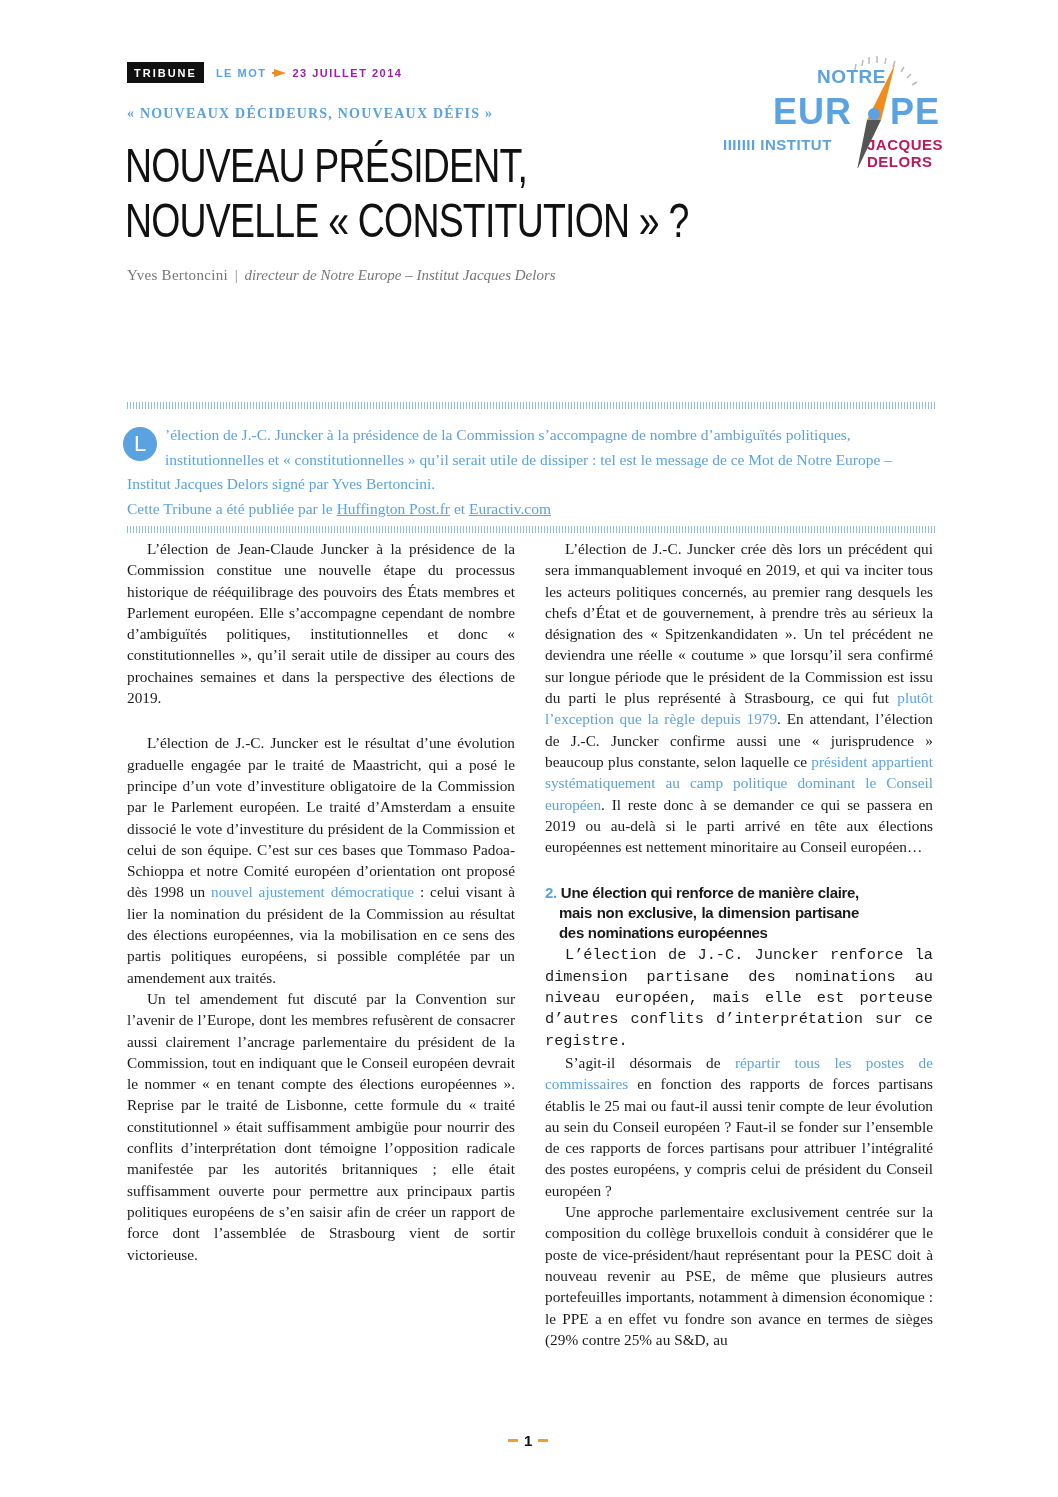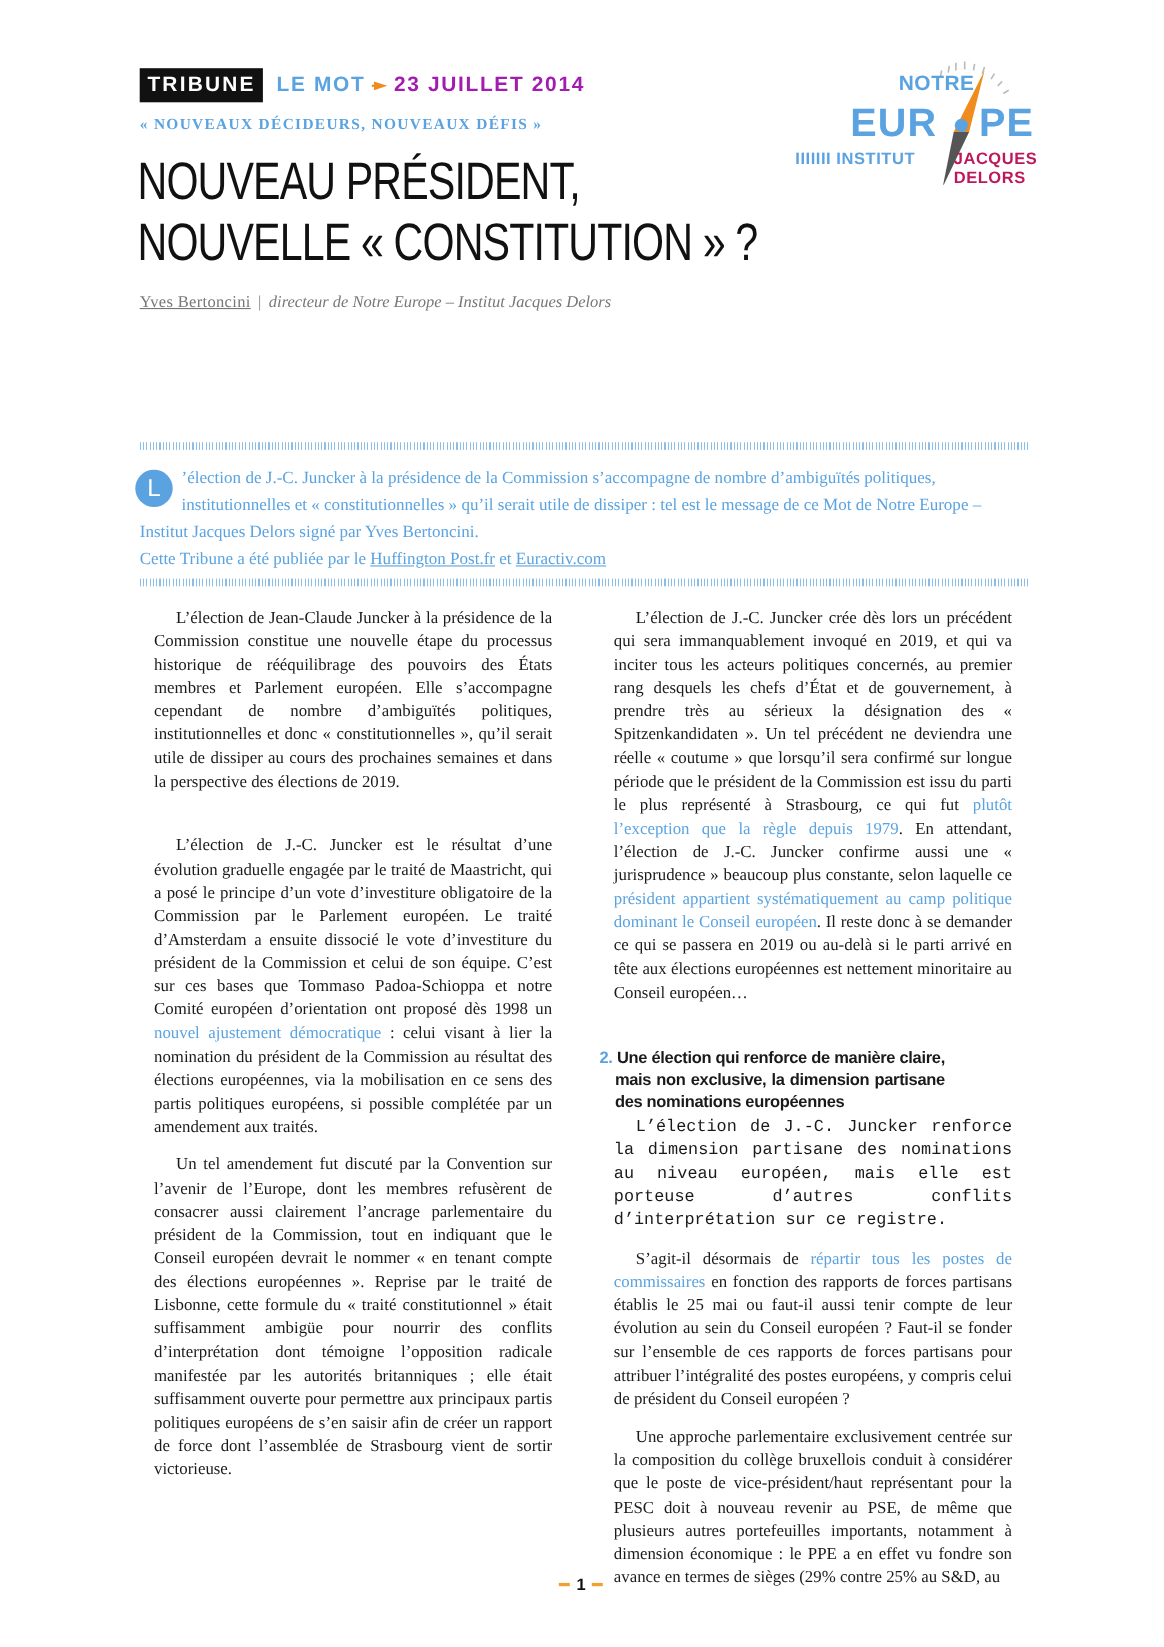--- a/index.html
+++ b/index.html
@@ -1,50 +1,50 @@
 <!DOCTYPE html>
 <html><head>
 <meta charset="utf-8">
 <style>
   html, body { margin: 0; padding: 0; background: #ffffff; }
   body { width: 1058px; height: 1497px; position: relative; overflow: hidden; font-family: "Liberation Serif", serif; color: #1a1a1a; }
 
-  .topline { position: absolute; left: 127px; top: 62px; display: flex; align-items: center; font-family: "Liberation Sans", sans-serif; font-weight: bold; font-size: 19px; letter-spacing: 1.5px; }
+  .topline { position: absolute; left: 127px; top: 62px; display: flex; align-items: center; font-family: "Liberation Sans", sans-serif; font-weight: bold; font-size: 11px; letter-spacing: 1.5px; }
   .tribune-badge { background: #111; color: #fff; padding: 5px 7px 4px 7px; letter-spacing: 2px; }
   .lemot { color: #5aa3e0; margin-left: 12px; }
   .arrow-icon { display: inline-block; width: 0; height: 0; border-top: 4px solid transparent; border-bottom: 4px solid transparent; border-left: 12px solid #f08c1e; margin: 0 6px 0 8px; position: relative; }
   .arrow-icon::before { content: ""; position: absolute; left: -14px; top: -1px; width: 6px; height: 2px; background: #f08c1e; }
   .date { color: #a21caf; }
 
   .subtitle { position: absolute; left: 127px; top: 106px; font-family: Liberation Serif, serif; font-weight: bold; font-size: 14px; letter-spacing: 1.2px; color: #5aa3e0; }
 
   .title { position: absolute; left: 125px; top: 138px; font-family: "Liberation Sans Narrow", "Liberation Sans", sans-serif; font-size: 48px; line-height: 55px; color: #111; letter-spacing: -1px; transform: scaleX(0.78); transform-origin: left top; white-space: nowrap; }
 
   .byline { position: absolute; left: 127px; top: 267px; font-size: 15px; color: #777; }
-  .byline .author { font-weight: normal; letter-spacing: 0.3px; text-decoration: underline; }
+  .byline .author { font-weight: normal; letter-spacing: 0.3px; }
   .byline .sep { margin: 0 3px; color: #888; }
   .byline .role { font-style: italic; }
 
   .logo { position: absolute; left: 717px; top: 48px; width: 290px; height: 120px; }
   .logo .notre { position: absolute; left: 76px; top: 18px; font-family: "Liberation Sans", sans-serif; font-weight: bold; font-size: 19px; color: #5aa3e0; letter-spacing: 0.5px; margin-left: 24px; }
   .logo .europe { position: absolute; left: 56px; top: 43px; font-family: "Liberation Sans", sans-serif; font-weight: bold; font-size: 36px; color: #5aa3e0; letter-spacing: 1px; }
   .logo .institut { position: absolute; left: 6px; top: 88px; font-family: "Liberation Sans", sans-serif; font-weight: bold; font-size: 15px; color: #5aa3e0; letter-spacing: 0.5px; }
   .logo .delors { position: absolute; left: 150px; top: 88px; font-family: "Liberation Sans", sans-serif; font-weight: bold; font-size: 15px; color: #be185d; letter-spacing: 0.5px; }
   .logo svg { position: absolute; left: 0; top: 0; }
 
   .dotline { position: absolute; left: 127px; width: 808px; height: 7px; background-image: repeating-linear-gradient(90deg, #8cbde6 0 1px, transparent 1px 3px); }
 
   .intro { position: absolute; left: 127px; top: 423px; width: 810px; font-size: 15.5px; line-height: 24.5px; color: #5aa3e0; }
   .dropcap { float: left; width: 34px; height: 34px; border-radius: 50%; background: #5aa3e0; color: #fff; font-family: "Liberation Sans", sans-serif; font-size: 22px; line-height: 34px; text-align: center; margin: 4px 8px 0 -4px; }
   .intro a { color: #5aa3e0; text-decoration: underline; }
 
   .col { position: absolute; top: 538px; width: 388px; font-size: 15.3px; line-height: 21.3px; text-align: justify; hyphens: auto; }
   .col.left { left: 127px; }
   .col.right { left: 545px; }
-  .col p { margin: 13px; text-indent: 20px; }
+  .col p { margin: 0; text-indent: 20px; }
   .col .link { color: #5aa3e0; }
   .col h2 { font-family: "Liberation Sans", sans-serif; font-weight: bold; font-size: 15px; line-height: 20px; margin: 0; letter-spacing: -0.3px; padding-left: 14px; text-indent: -14px; }
   .col h2 .num { color: #5aa3e0; }
   .gap { height: 22px; }
 
   .pageno { position: absolute; left: 508px; top: 1432px; font-family: "Liberation Sans", sans-serif; font-weight: bold; font-size: 15px; color: #111; display: flex; align-items: center; gap: 6px; }
   .pageno .dash { width: 10px; height: 3px; background: #f0a030; display: inline-block; }
 </style>
 </head>
 <body>

